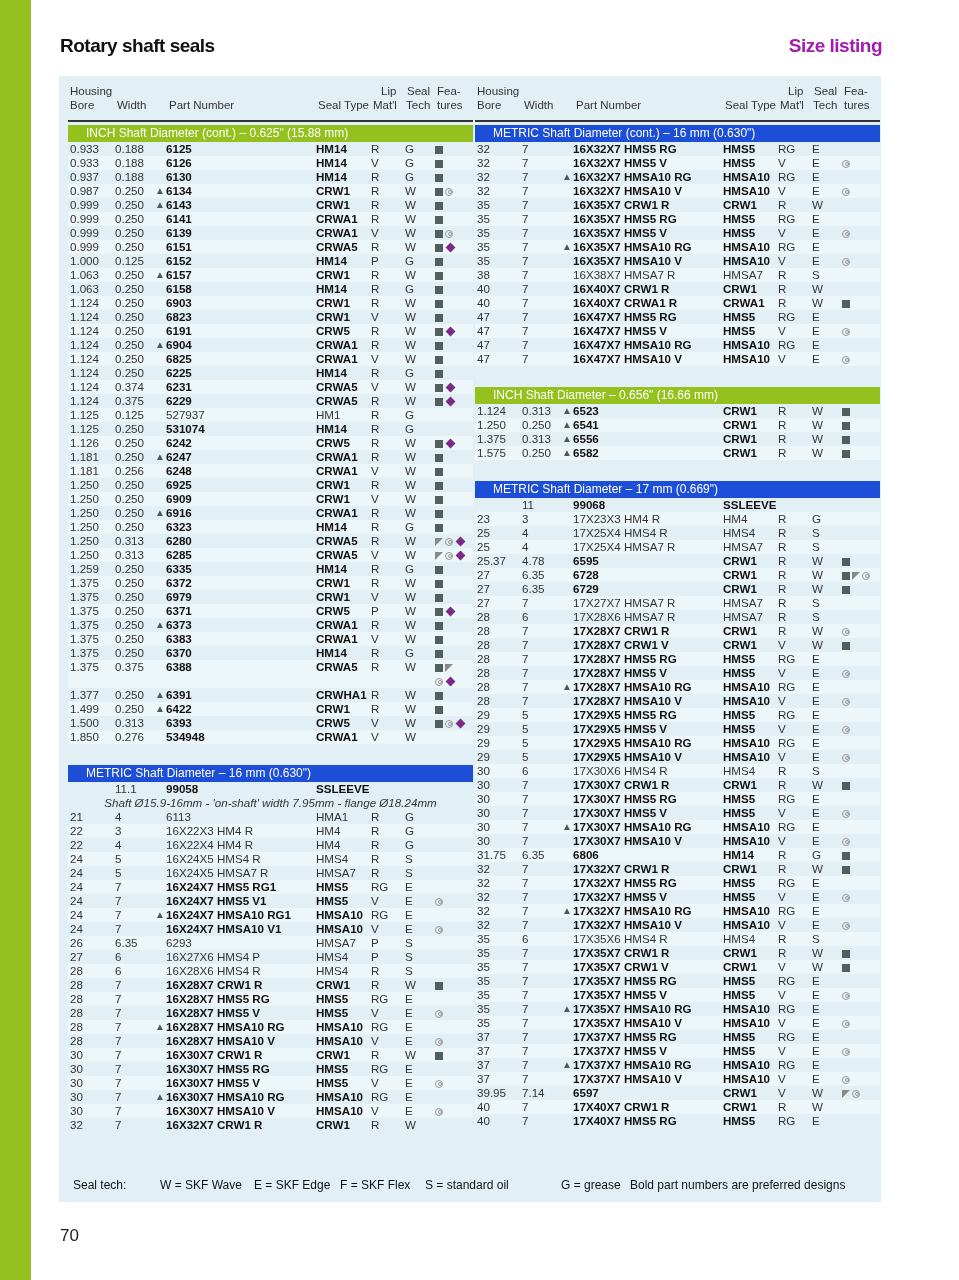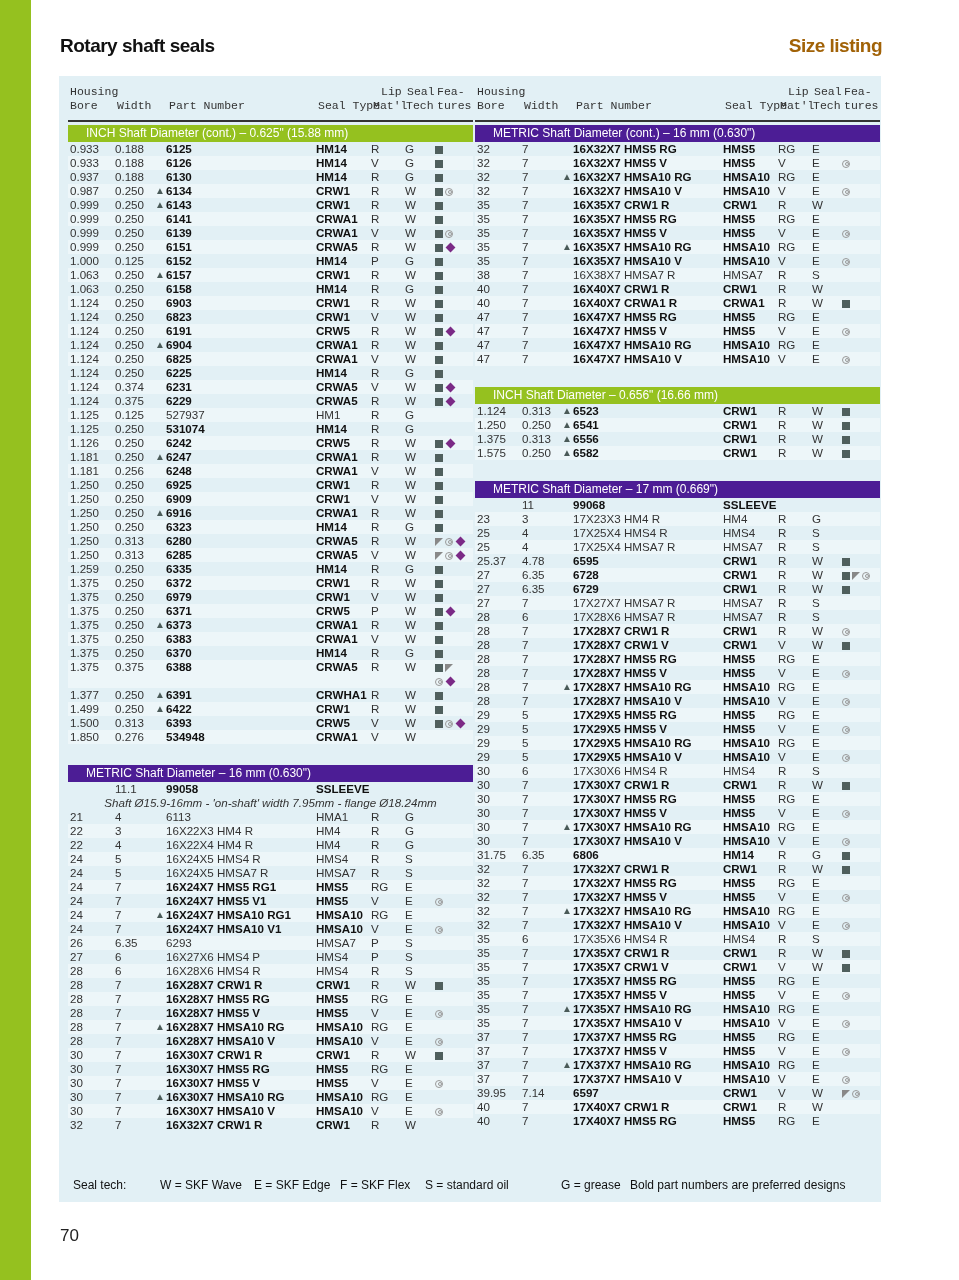--- a/index.html
+++ b/index.html
@@ -1,29 +1,29 @@
 <!DOCTYPE html>
 <html><head>
 <meta charset="utf-8">
 <style>
   html, body { margin:0; padding:0; }
   body { width:959px; height:1280px; position:relative; background:#ffffff; font-family:"DejaVu Sans", sans-serif; overflow:hidden; }
   .greenbar { position:absolute; left:0; top:0; width:31px; height:1280px; background:#95c11f; }
   .title-left { position:absolute; left:60px; top:35px; font-size:19px; font-weight:bold; color:#111; letter-spacing:-0.5px; font-family:"Liberation Sans", sans-serif; }
-  .title-right { position:absolute; right:77px; top:35px; font-size:19px; font-weight:bold; color:#a16207; letter-spacing:-0.5px; font-family:"Liberation Sans", sans-serif; }
+  .title-right { position:absolute; right:77px; top:35px; font-size:19px; font-weight:bold; color:#a21caf; letter-spacing:-0.5px; font-family:"Liberation Sans", sans-serif; }
   .panel { position:absolute; left:59px; top:76px; width:822px; height:1126px; background:#e2f0f5; }
   .col { position:absolute; top:0; width:405px; }
   .col.left { left:9px; }
   .col.right { left:416px; }
-  .hdr { position:relative; height:28px; font-size:11.5px; color:#333; font-family:Liberation Mono, monospace; }
+  .hdr { position:relative; height:28px; font-size:11.5px; color:#333; font-family:Liberation Sans, sans-serif; }
   .hdr span { position:absolute; line-height:13px; }
   .hdr-line { position:absolute; left:0; right:0; top:44px; height:2px; background:#333; }
   .sect { height:17px; line-height:17px; color:#fff; font-size:12px; padding-left:18px; font-family:"Liberation Sans", sans-serif; margin-top:21px; }
   .sect.green { background:#95c11f; }
-  .sect.blue { background:#4c1d95; }
+  .sect.blue { background:#1d4ed8; }
   .row { position:relative; height:14px; font-size:11.6px; line-height:14px; color:#333; font-family:"Liberation Sans", sans-serif; }
   .row:nth-child(even) { background:#edf6f9; }
   .row > span { position:absolute; top:0; white-space:nowrap; }
   .c-bore { left:2px; }
   .c-width { left:47px; }
   .c-tri { left:87px; color:#4a5a58; font-size:10px; }
   .c-part { left:98px; }
   .c-type { left:248px; }
   .c-lip { left:303px; }
   .c-tech { left:337px; }

